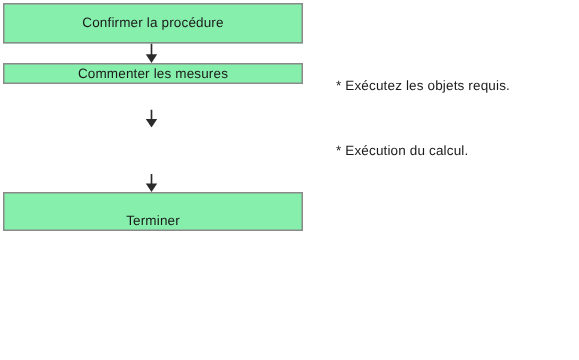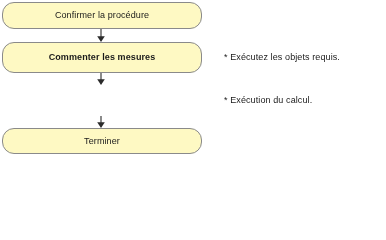--- a/index.html
+++ b/index.html
@@ -23,40 +23,40 @@
     width: 386px;
     height: 161px;
   }
 
   .node {
     position: absolute;
     left: 2px;
     width: 200px;
     box-sizing: border-box;
     border: 1px solid #8a8a8a;
-    border-radius: 12px;
-    background: #fef9c3;
+    border-radius: 0;
+    background: #86efac;
     display: flex;
     align-items: center;
     justify-content: center;
     color: #1a1a1a;
     font-size: 9px;
     line-height: 11px;
     letter-spacing: 0.1px;
     white-space: nowrap;
   }
 
   .node-label {
     display: block;
   }
 
   .node-1 { top: 2px;   height: 27px; }
-  .node-2 { top: 42px;  height: 31px; font-weight: bold; }
+  .node-2 { top: 42px;  height: 14px; }
   .node-3 { top: 85px;  height: 31px; }
-  .node-4 { top: 128px; height: 26px; }
+  .node-4 { top: 128px; height: 26px; align-items: flex-end; }
 
   .connector {
     position: absolute;
     left: 92px;
     width: 18px;
   }
   .connector-1 { top: 29px; height: 13px; }
   .connector-2 { top: 73px; height: 12px; }
   .connector-3 { top: 116px; height: 12px; }
 

